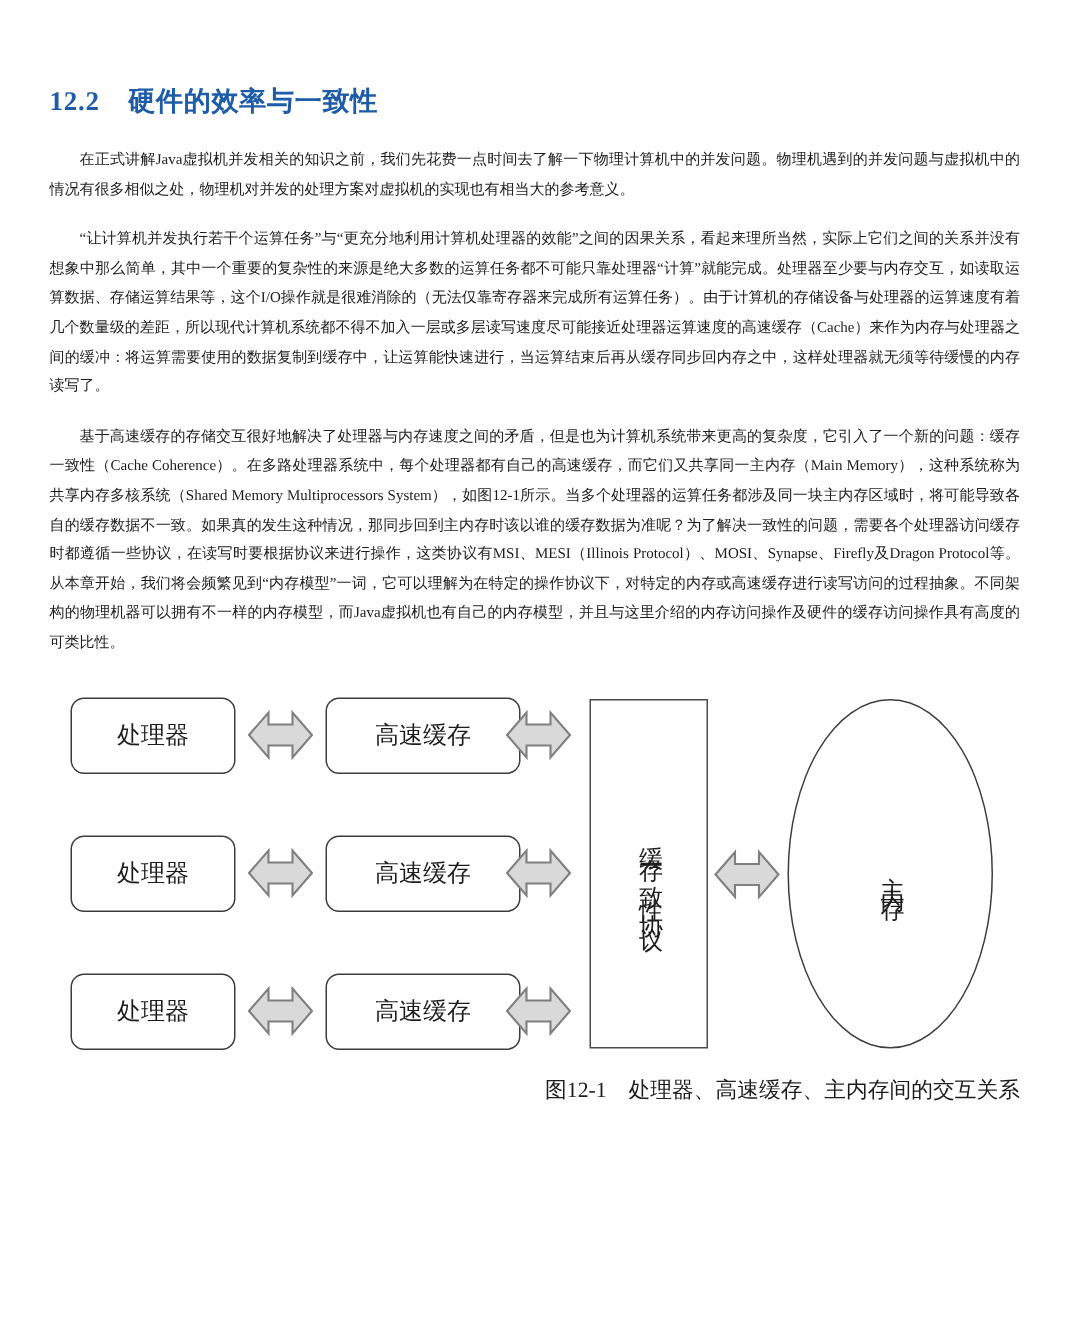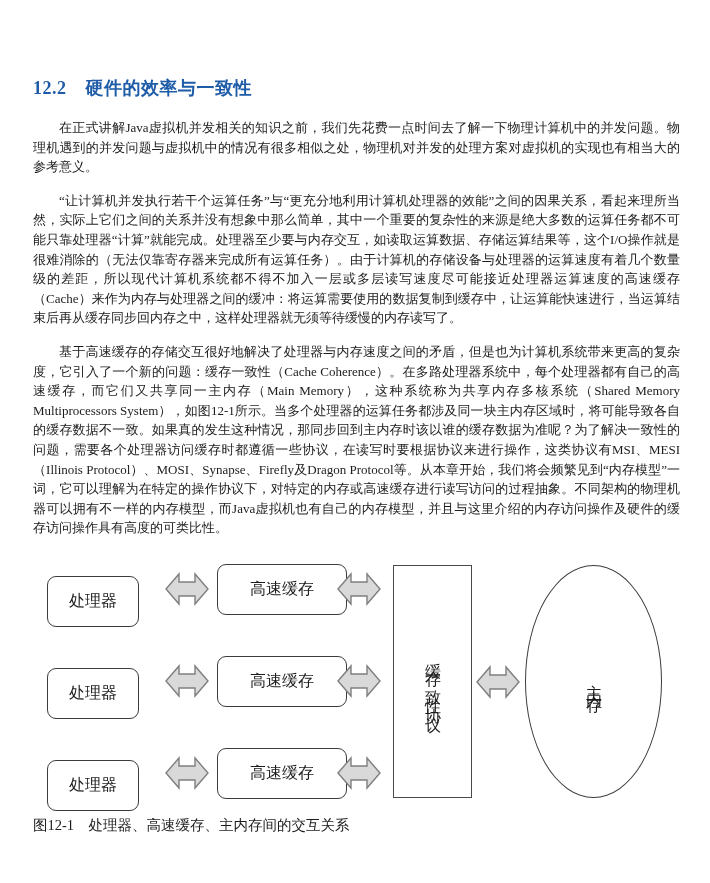--- a/index.html
+++ b/index.html
@@ -6,32 +6,32 @@
   html, body {
     margin: 0; padding: 0;
     width: 710px; height: 883px;
     background: #ffffff;
     font-family: "Liberation Serif", "DejaVu Serif", serif;
     color: #1c1c1c;
     overflow: hidden;
   }
   .page {
     width: 710px; height: 883px;
-    padding: 76px 30px 0 33px;
+    padding: 55px 30px 0 33px;
   }
   .heading {
     font-size: 18px;
     font-weight: 600;
     color: #1e5ca8;
     margin: 0 0 18px 0;
     letter-spacing: 0.5px;
   }
   .heading .sec-num { margin-right: 14px; }
   .para {
-    font-size: 13px;
+    font-size: 10px;
     line-height: 19.6px;
     text-align: justify;
     text-indent: 2em;
     margin: 0 0 14px 0;
   }
   .figure { margin-top: 24px; }
   .diagram {
     position: relative;
     width: 647px;
     height: 240px;
@@ -39,21 +39,21 @@
   .node {
     position: absolute;
     background: #ffffff;
     border: 1px solid #3c3c3c;
     display: flex;
     align-items: center;
     justify-content: center;
     font-size: 16px;
   }
   .proc, .cache { border-radius: 9px; height: 51px; }
-  .proc  { left: 14px;  width: 92px; margin-top: 12px; }
+  .proc  { left: 14px;  width: 110px; }
   .cache { left: 184px; width: 130px; }
   .row1 { top: 2px; }
   .row2 { top: 94px; }
   .row3 { top: 186px; }
   .arrow {
     position: absolute;
     width: 44px; height: 38px;
   }
   .ar1 { left: 132px; }
   .ar2 { left: 304px; }
@@ -71,21 +71,21 @@
     border-radius: 50%;
   }
   .vtext {
     writing-mode: vertical-rl;
     text-orientation: upright;
     letter-spacing: 9px;
     font-size: 16px;
   }
   .caption {
     margin-top: 14px;
-    text-align: left;
+    text-align: right;
     font-size: 14.5px;
   }
 </style>
 </head>
 <body>
 
 <div class="page">
 
   <h1 class="heading">
     <span class="sec-num">12.2</span>

